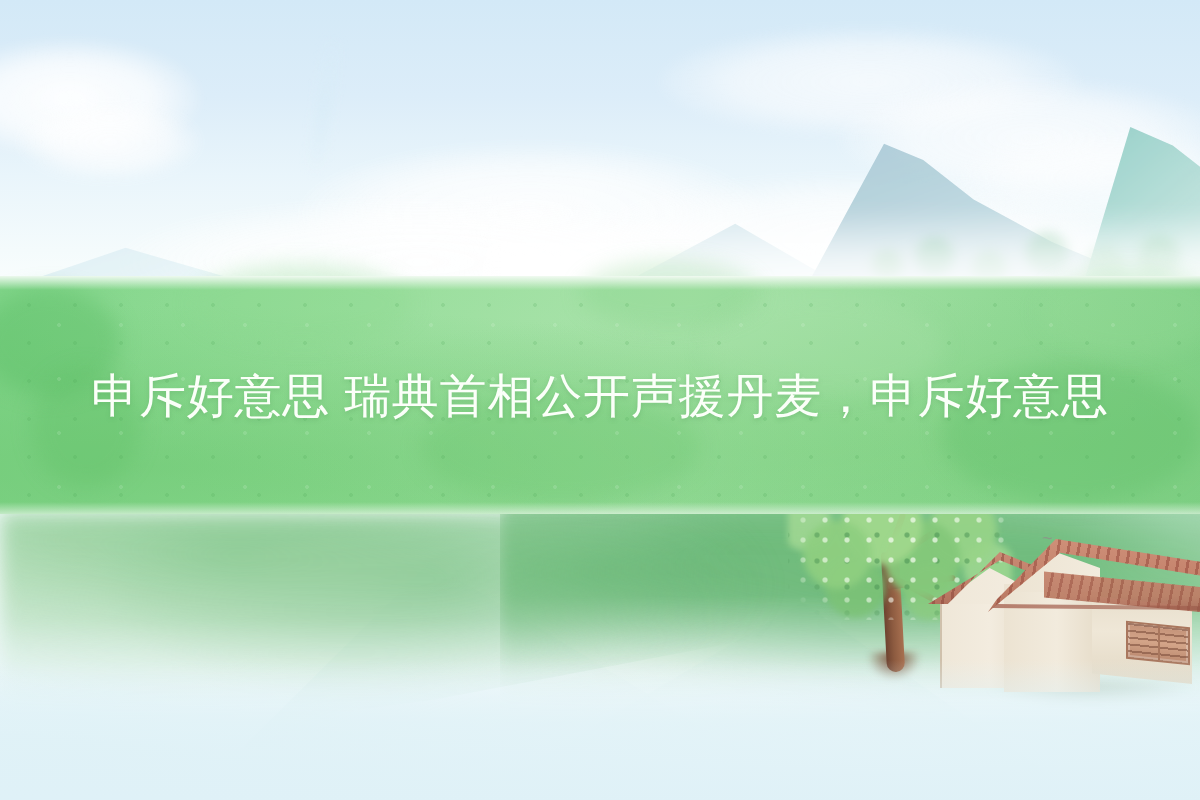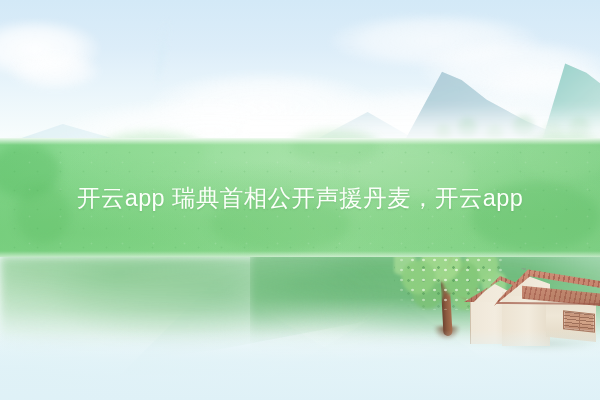--- a/index.html
+++ b/index.html
@@ -509,16 +509,16 @@
     <div class="blot b5"></div>
     <div class="blot b6"></div>
     <div class="blot b7"></div>
     <div class="blot b8"></div>
     <div class="speck"></div>
     <div class="band-fade-top"></div>
     <div class="band-fade-bottom"></div>
   </div>
 
   <div class="headline">
-    <div class="hl-line l1">开云app 瑞典首相公开声援丹麦，开云app</div>
+    <div class="hl-line l1">申斥好意思 瑞典首相公开声援丹麦，申斥好意思</div>
   </div>
 
 </div>
 
 </body></html>

